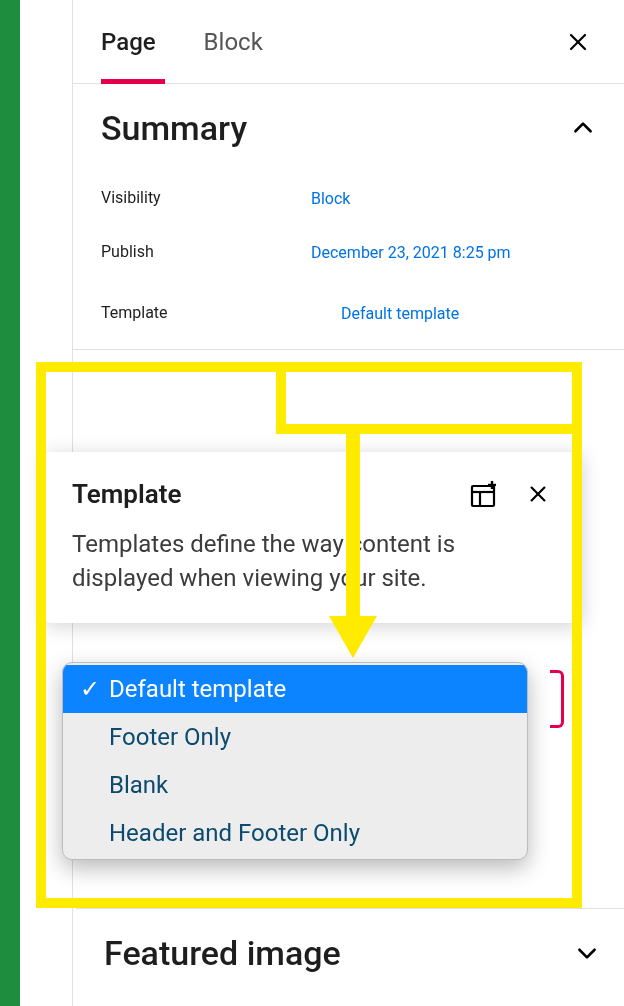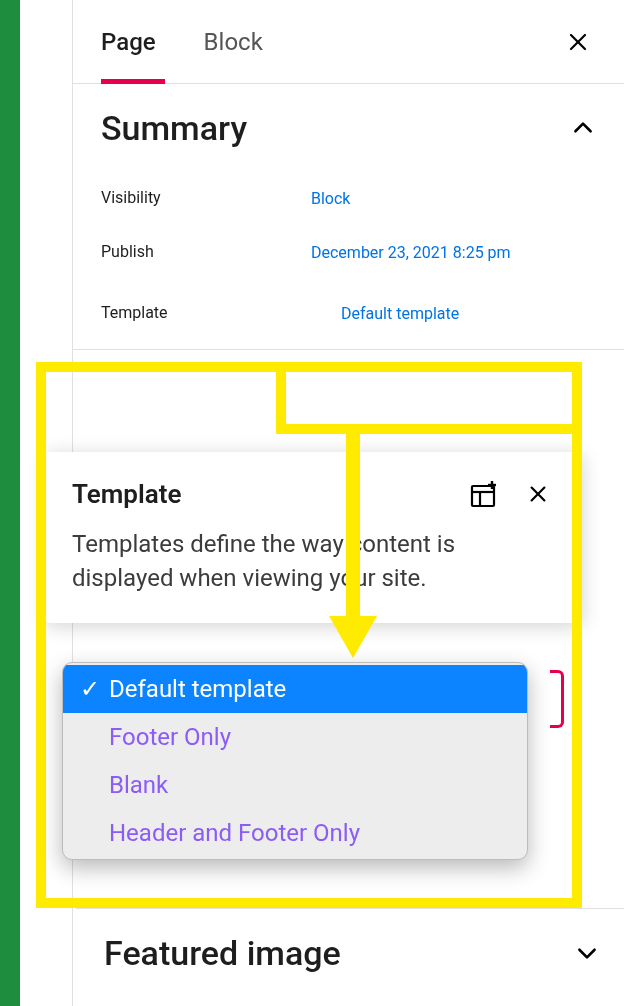--- a/index.html
+++ b/index.html
@@ -208,21 +208,21 @@
     z-index: 60;
     overflow: hidden;
     padding: 2px 0;
   }
   .option {
     display: flex;
     align-items: center;
     font-size: 24px;
     padding: 10px 14px 10px 14px;
     cursor: pointer;
-    color: #8b5cf6;
+    color: #0c4a6e;
   }
   .option .check {
     width: 26px;
     text-align: center;
     margin-right: 6px;
     visibility: hidden;
   }
   .option.selected {
     background: var(--select-blue);
     color: #fff;

